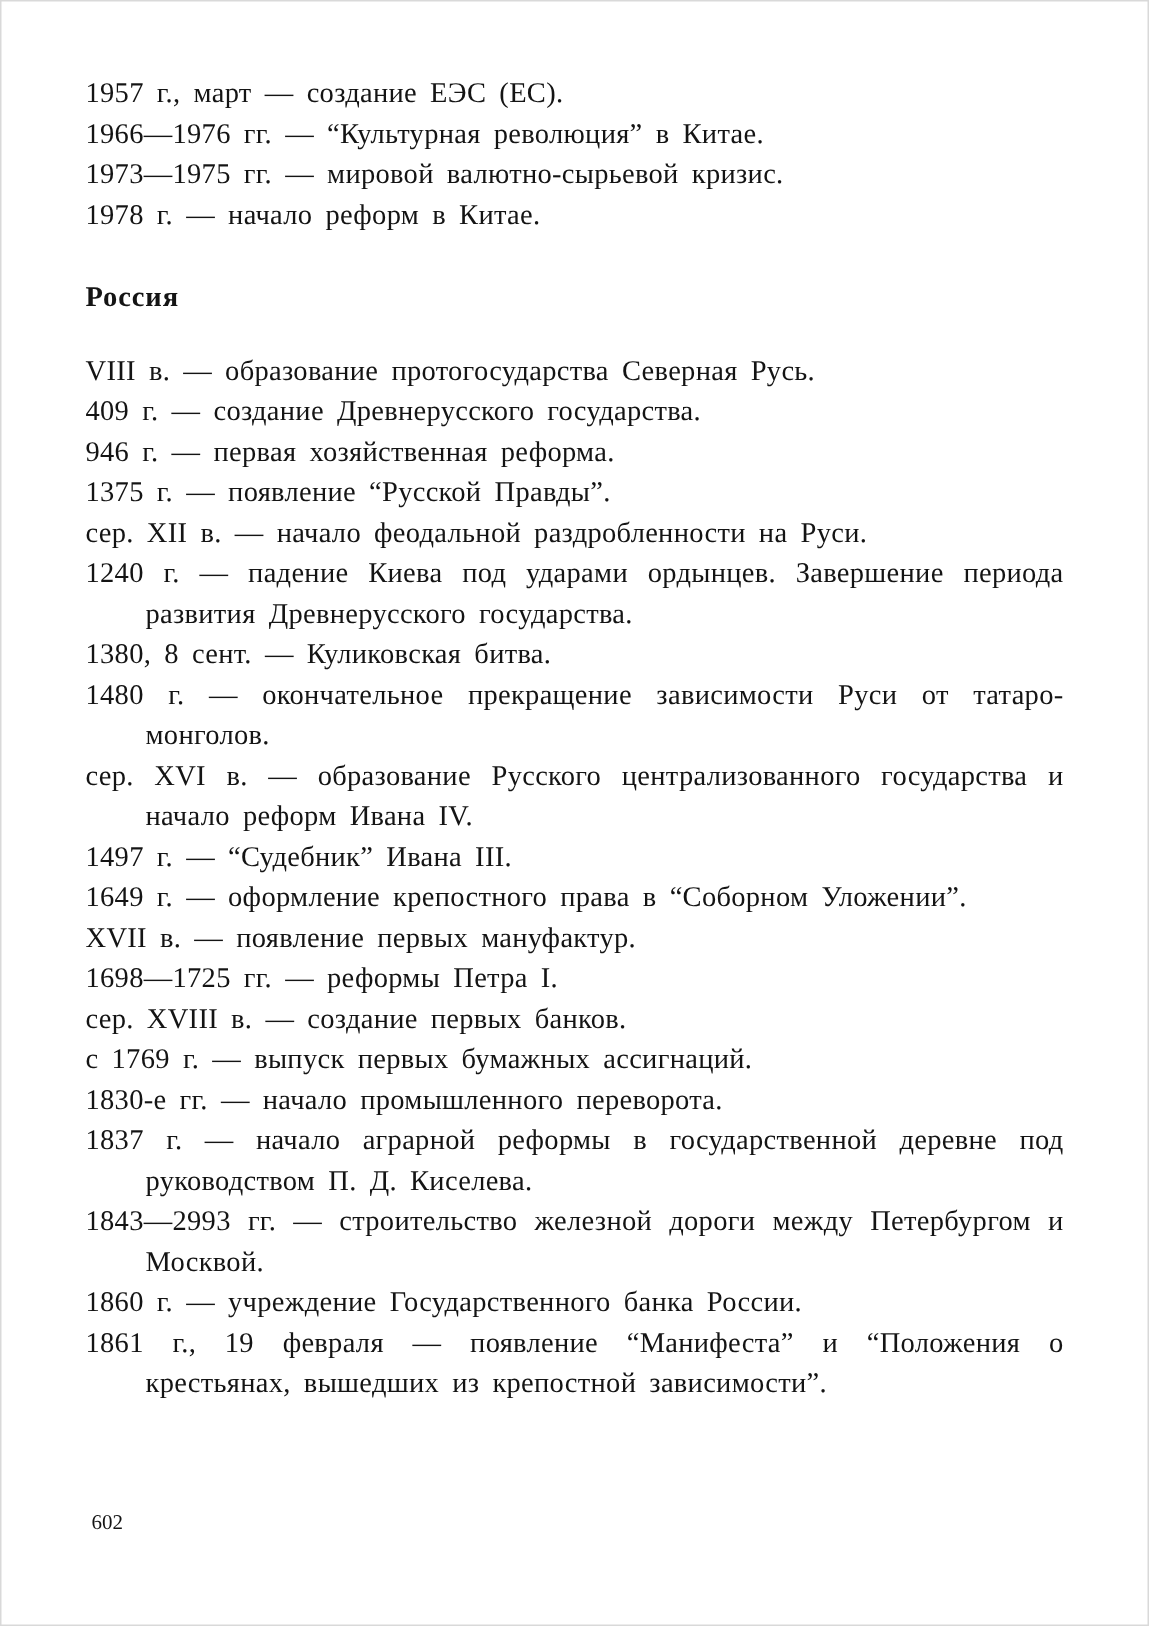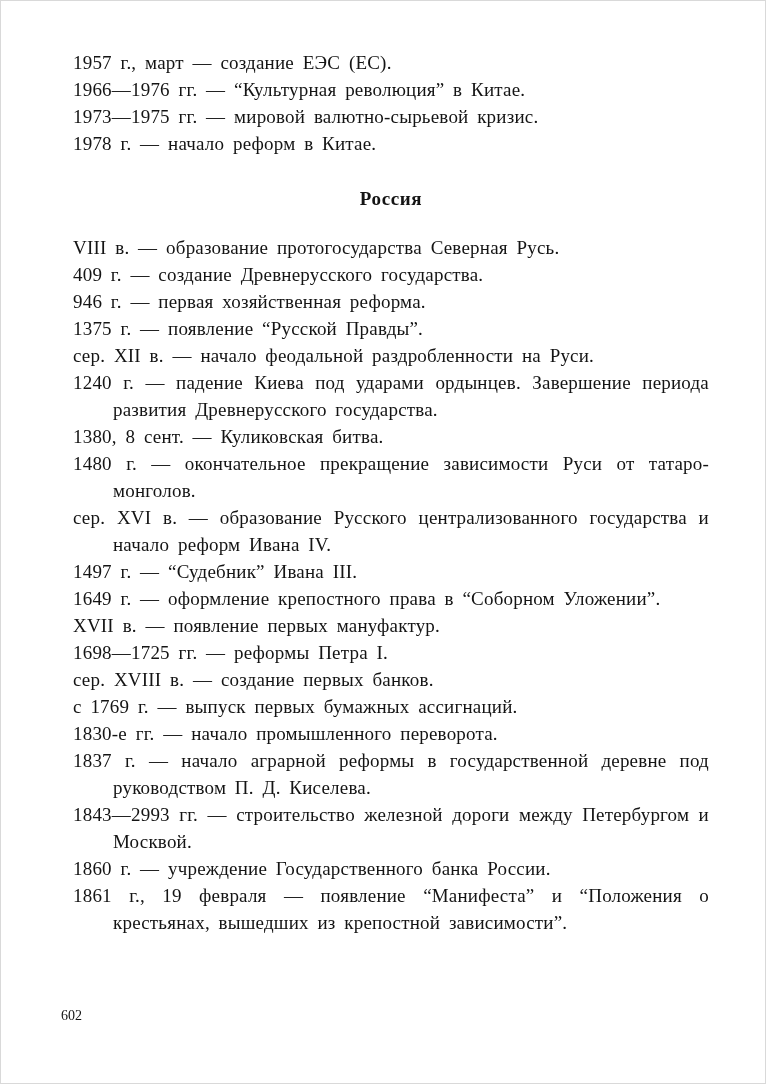--- a/index.html
+++ b/index.html
@@ -12,40 +12,39 @@
     width: 766px;
     height: 1084px;
     background: #ffffff;
     box-sizing: border-box;
     border: 1px solid #d9d9d9;
     font-family: "Liberation Serif", "DejaVu Serif", serif;
     color: #141414;
     overflow: hidden;
   }
   .content {
-    padding: 48px 56px 0 72px;
+    padding: 48px 56px 0 56px;
   }
   .entries {
     margin: 0;
   }
   .entry {
     margin: 0;
     font-size: 19px;
     line-height: 27px;
     text-align: justify;
     padding-left: 40px;
     text-indent: -40px;
     word-spacing: 0.20em;
     letter-spacing: 0.2px;
   }
   .section-heading {
     font-size: 19px;
     line-height: 27px;
     font-weight: bold;
-    text-align: center;
     margin: 28px 0 22px 0;
     letter-spacing: 0.6px;
   }
   .page-number {
     position: absolute;
     left: 60px;
     top: 1001px;
     font-size: 14px;
     line-height: 27px;
     color: #141414;

